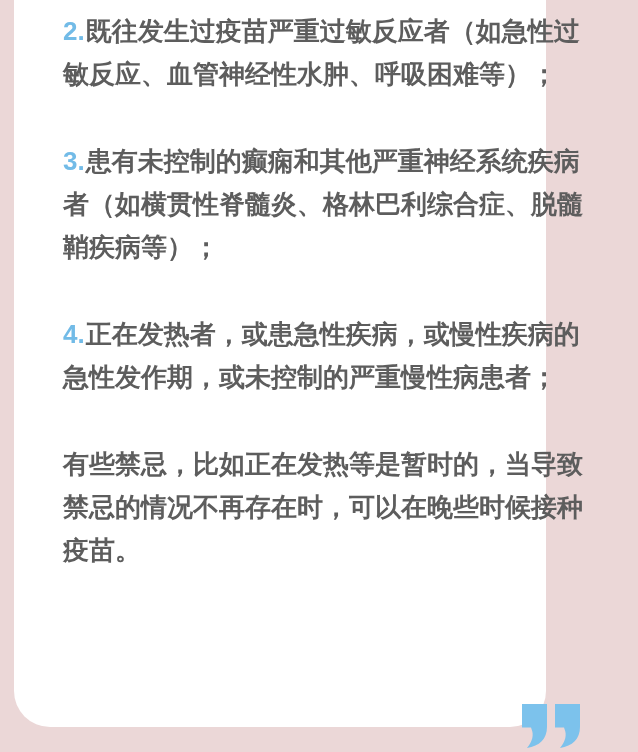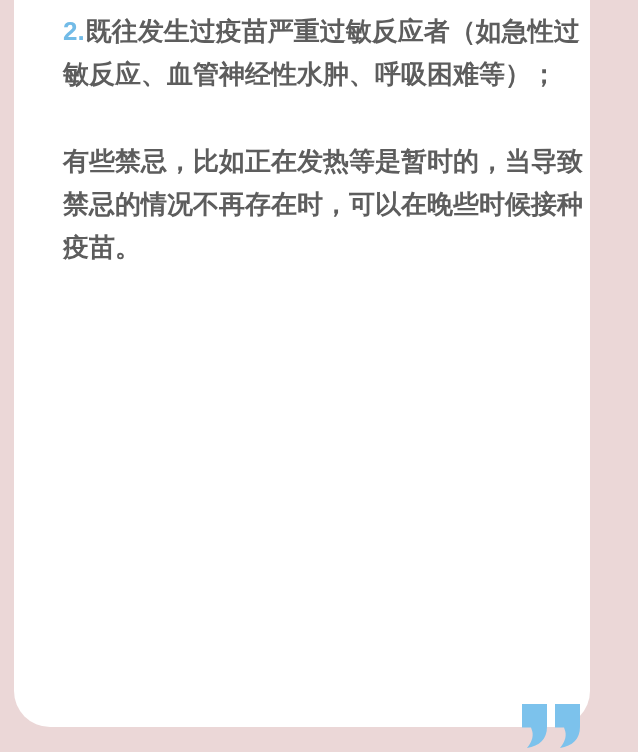--- a/index.html
+++ b/index.html
@@ -14,21 +14,21 @@
   .page {
     position: relative;
     width: 638px;
     height: 752px;
     background: #ebd7d7;
   }
   .panel {
     position: absolute;
     left: 14px;
     top: 0;
-    width: 576px;
+    width: 532px;
     height: 727px;
     background: #ffffff;
     border-radius: 0 0 36px 36px;
   }
   .content {
     position: absolute;
     left: 49px;
     top: 10px;
     width: 527px;
   }
@@ -59,21 +59,27 @@
 <body>
 
 <div class="page">
   <div class="panel">
     <div class="content">
 
       <p>
         <span class="num">2.</span><span>既往发生过疫苗严重过敏反应者（如急性过敏反应、血管神经性水肿、呼吸困难等）；</span>
       </p>
 
+      <p>
+        <span class="num">3.</span><span>患有未控制的癫痫和其他严重神经系统疾病者（如横贯性脊髓炎、格林巴利综合症、脱髓鞘疾病等）；</span>
+      </p>
 
+      <p>
+        <span class="num">4.</span><span>正在发热者，或患急性疾病，或慢性疾病的急性发作期，或未控制的严重慢性病患者；</span>
+      </p>
 
 
       <p>有些禁忌，比如正在发热等是暂时的，当导致禁忌的情况不再存在时，可以在晚些时候接种疫苗。</p>
 
     </div>
   </div>
 
   <svg class="quote-icon" viewBox="0 0 58 44" xmlns="http://www.w3.org/2000/svg" aria-hidden="true">
     <path fill="#7cc2ec" d="M0,0 H25 V23 C25,35 17.5,42 5,44 C10.5,37.5 12,30.5 9.5,25 L9,23.5 H0 Z"></path>
     <path fill="#7cc2ec" transform="translate(33,0)" d="M0,0 H25 V23 C25,35 17.5,42 5,44 C10.5,37.5 12,30.5 9.5,25 L9,23.5 H0 Z"></path>

